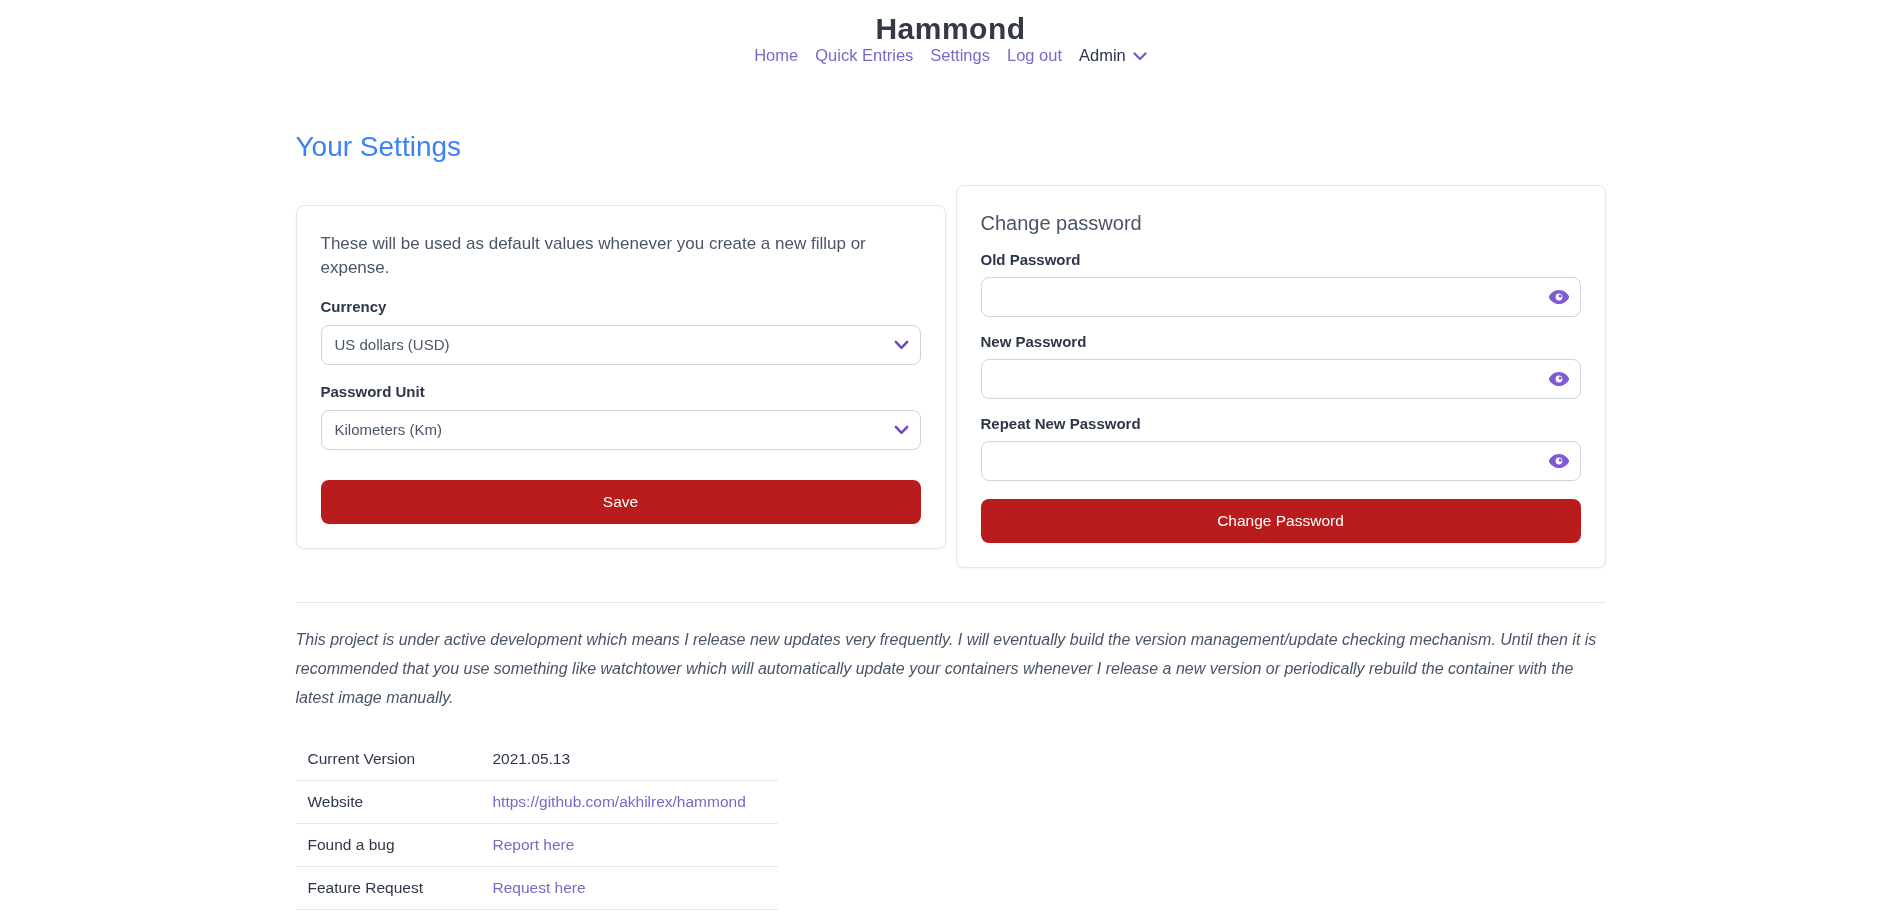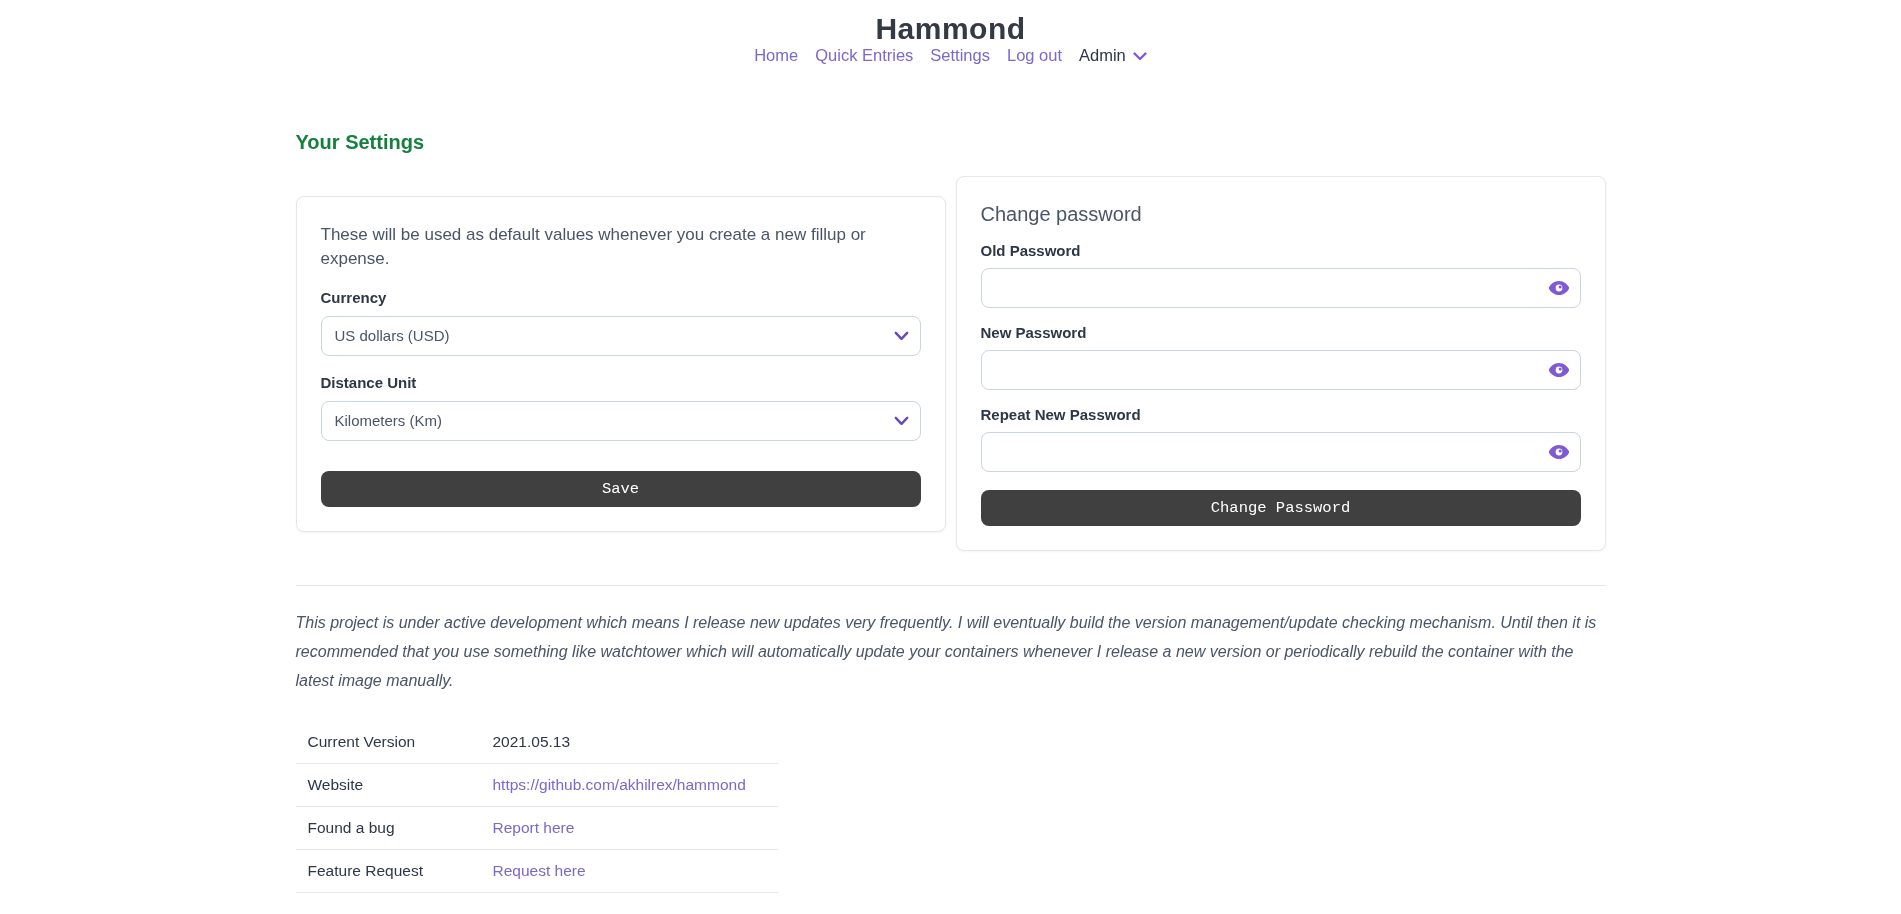--- a/index.html
+++ b/index.html
@@ -15,21 +15,21 @@
   .header { padding-top: 12px; }
   .header-inner { display: flex; align-items: center; justify-content: space-between; }
   .brand { font-size: 30px; font-weight: 800; color: #333a45; letter-spacing: 0.5px; cursor: pointer; }
   .nav { display: flex; align-items: center; gap: 17px; }
   .nav a { text-decoration: none; color: #7b68c8; font-size: 16.5px; cursor: pointer; }
   .user-menu { display: flex; align-items: center; gap: 7px; cursor: pointer; }
   .user-menu .user-label { color: #2d3748; font-size: 16.5px; font-weight: 500; }
   .chev { display: inline-block; }
 
   
-  .page-title { margin-top: 66px; font-size: 20px; font-weight: 700; color: #15803d; }
+  .page-title { margin-top: 66px; font-size: 28px; font-weight: 400; color: #3b82f6; }
 
   
   .cards { display: flex; gap: 10px; margin-top: 22px; align-items: center; }
   .card {
     flex: 1 1 0;
     background: #fff;
     border: 1px solid #e5e7eb;
     border-radius: 8px;
     box-shadow: 0 1px 3px rgba(0,0,0,0.05);
     padding: 26px 24px 24px 24px;
@@ -41,23 +41,23 @@
     width: 100%; height: 40px;
     border: 1px solid #cbd5e0; border-radius: 8px;
     background: #fff; color: #4a5568;
     font-size: 15px; font-family: "Liberation Sans", sans-serif;
     padding: 0 36px 0 13px;
     appearance: none; -webkit-appearance: none;
     outline: none; cursor: pointer;
   }
   .select-chev { position: absolute; right: 12px; top: 50%; transform: translateY(-50%); pointer-events: none; }
   .btn {
-    display: block; width: 100%; height: 36px;
-    background: #404040; border: none; border-radius: 8px;
-    color: #fff; font-size: 15.5px; font-family: Liberation Mono, monospace;
+    display: block; width: 100%; height: 44px;
+    background: #b91c1c; border: none; border-radius: 8px;
+    color: #fff; font-size: 15.5px; font-family: Liberation Sans, sans-serif;
     cursor: pointer;
   }
   .btn-save { margin-top: 30px; }
   .btn-change { margin-top: 18px; }
 
   .card-title { font-size: 20px; font-weight: 400; color: #4a5568; }
   .pw-label { font-size: 15px; font-weight: 700; color: #2d3748; margin-top: 16px; margin-bottom: 9px; }
   input.control {
     width: 100%; height: 40px;
     border: 1px solid #cbd5e0; border-radius: 8px;
@@ -123,21 +123,21 @@
         <select class="control">
           <option>US dollars (USD)</option>
         </select>
         <span class="select-chev">
           <svg width="15" height="10" viewBox="0 0 15 10">
               <path d="M1.8 1.8 L7.5 7.8 L13.2 1.8" fill="none" stroke="#6b46c1" stroke-width="2.4" stroke-linecap="round" stroke-linejoin="round"></path>
             </svg>
         </span>
       </div>
 
-      <div class="field-label">Distance Unit</div>
+      <div class="field-label">Password Unit</div>
       <div class="select-wrap">
         <select class="control">
           <option>Kilometers (Km)</option>
         </select>
         <span class="select-chev">
           <svg width="15" height="10" viewBox="0 0 15 10">
               <path d="M1.8 1.8 L7.5 7.8 L13.2 1.8" fill="none" stroke="#6b46c1" stroke-width="2.4" stroke-linecap="round" stroke-linejoin="round"></path>
             </svg>
         </span>
       </div>

